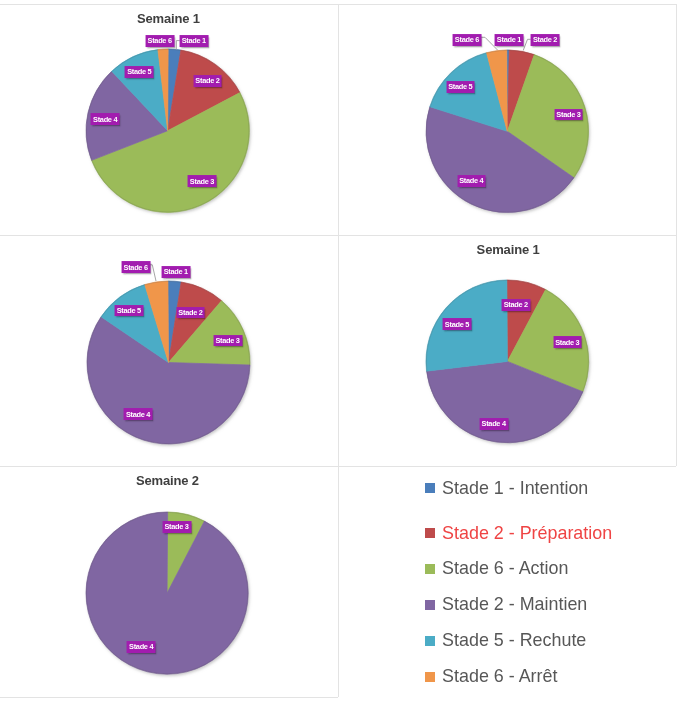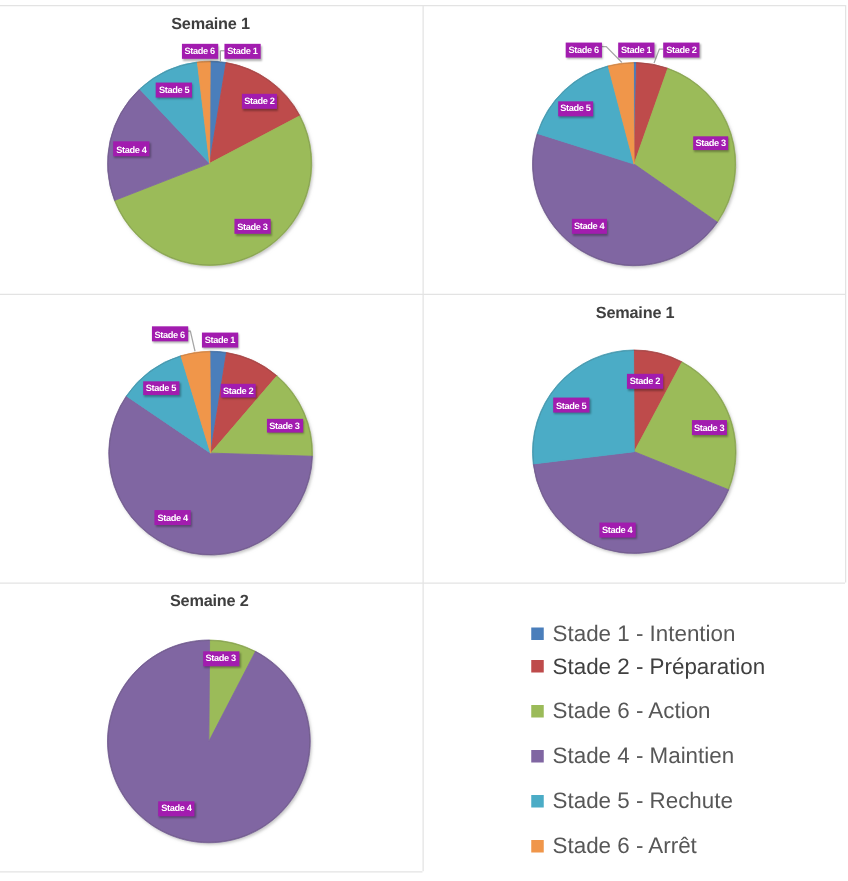--- a/index.html
+++ b/index.html
@@ -157,35 +157,35 @@
 
   <div class="data-label" style="left: 516px; top: 305px;">Stade 2</div>
   <div class="data-label" style="left: 567.5px; top: 342.4px;">Stade 3</div>
   <div class="data-label" style="left: 493.8px; top: 423.8px;">Stade 4</div>
   <div class="data-label" style="left: 457.1px; top: 324.4px;">Stade 5</div>
 
   <div class="data-label" style="left: 176.7px; top: 526.9px;">Stade 3</div>
   <div class="data-label" style="left: 141.3px; top: 647px;">Stade 4</div>
 
   <div class="legend-box">
-    <div class="legend-item" style="left: 425.1px; top: 32px;">
+    <div class="legend-item" style="left: 425.1px; top: 13px;">
       <span class="legend-swatch" style="background: rgb(74, 126, 187);"></span>
       <span class="legend-label" style="color: rgb(87, 87, 87);">Stade 1 - Intention</span>
     </div>
     <div class="legend-item" style="left: 425.1px; top: 58.08px;">
       <span class="legend-swatch" style="background: rgb(190, 75, 75);"></span>
-      <span class="legend-label" style="color: #404040; text-align: center;">Stade 2 - Préparation</span>
+      <span class="legend-label" style="color: #ef4444; text-align: center;">Stade 2 - Préparation</span>
     </div>
     <div class="legend-item" style="left: 425.1px; top: 93.96px;">
       <span class="legend-swatch" style="background: rgb(155, 187, 89);"></span>
       <span class="legend-label" style="color: rgb(87, 87, 87);">Stade 6 - Action</span>
     </div>
     <div class="legend-item" style="left: 425.1px; top: 129.84px;">
       <span class="legend-swatch" style="background: rgb(128, 102, 162);"></span>
-      <span class="legend-label" style="color: rgb(87, 87, 87);">Stade 4 - Maintien</span>
+      <span class="legend-label" style="color: rgb(87, 87, 87);">Stade 2 - Maintien</span>
     </div>
     <div class="legend-item" style="left: 425.1px; top: 165.72px;">
       <span class="legend-swatch" style="background: rgb(75, 172, 198);"></span>
       <span class="legend-label" style="color: rgb(87, 87, 87);">Stade 5 - Rechute</span>
     </div>
     <div class="legend-item" style="left: 425.1px; top: 201.6px;">
       <span class="legend-swatch" style="background: rgb(240, 150, 74);"></span>
       <span class="legend-label" style="color: rgb(87, 87, 87);">Stade 6 - Arrêt</span>
     </div>
   </div>

